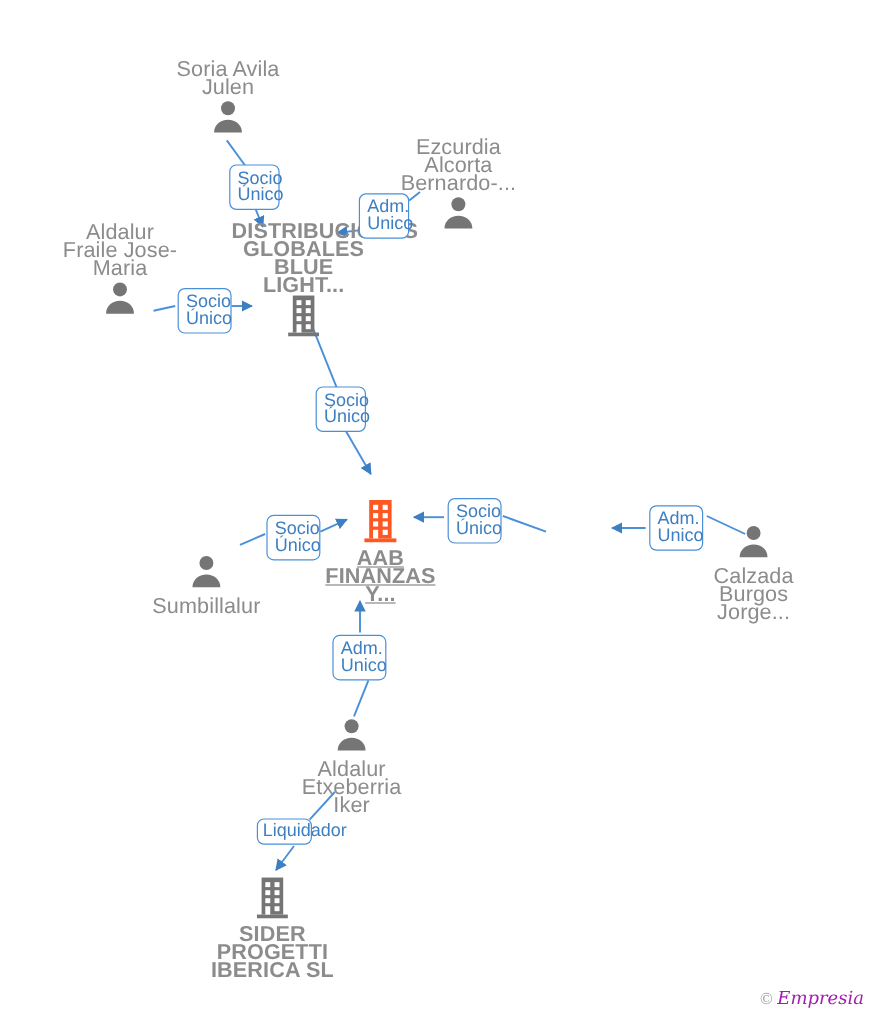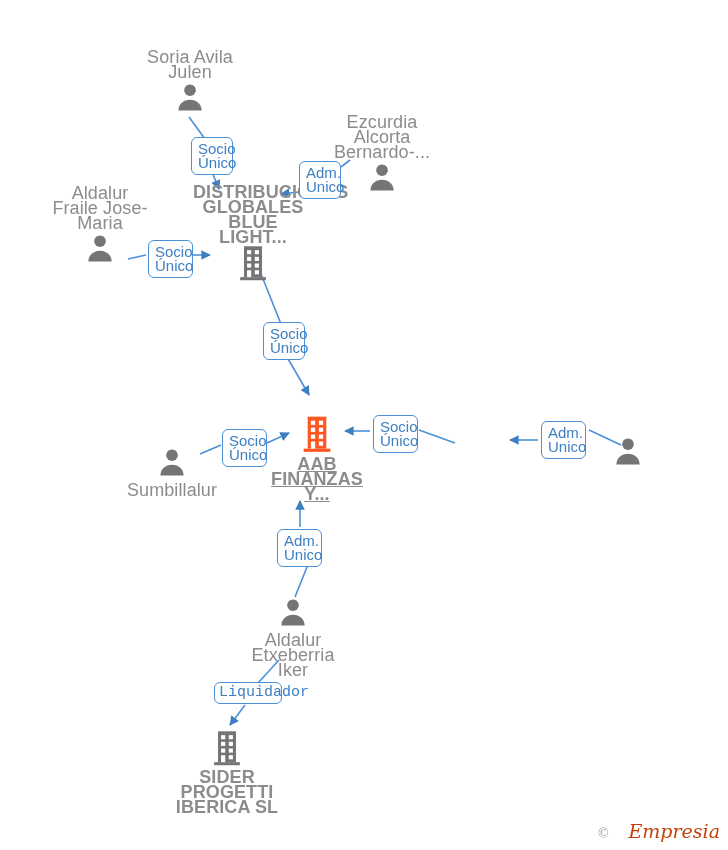--- a/index.html
+++ b/index.html
@@ -65,25 +65,24 @@
   .watermark {
     position: absolute;
     right: 8px;
     bottom: 8px;
     font-size: 15px;
     color: #8c8c8c;
     font-family: "Liberation Serif", serif;
     white-space: nowrap;
   }
   .watermark .mark {
-    color: #c2410c;
+    color: #a21caf;
     font-style: italic;
-    font-size: 19px;
+    font-size: 15px;
     font-family: "DejaVu Serif", serif;
-    margin-left: 16px;
   }
   .watermark .cmark {
     color: #9a9a9a;
     font-size: 14px;
   }
 </style>
 </head>
 <body>
 
 <div id="canvas">
@@ -173,21 +172,21 @@
         <rect x="7.4" y="9.2" width="3.2" height="3.2" fill="#fff"></rect>
           <rect x="13.4" y="9.2" width="3.2" height="3.2" fill="#fff"></rect>
         <rect x="7.4" y="14.4" width="3.2" height="3.2" fill="#fff"></rect>
           <rect x="13.4" y="14.4" width="3.2" height="3.2" fill="#fff"></rect>
         <rect x="7.4" y="19.6" width="3.2" height="5.4" fill="#fff"></rect>
           <rect x="13.4" y="19.6" width="3.2" height="3.2" fill="#fff"></rect>
       </svg>
     </span>
   </div>
 
-  <div class="node person" style="left:172px; top:445px;">
+  <div class="node person" style="left:172px; top:459px;">
     <span class="glyph">
       <svg width="34" height="34" viewBox="0 0 24 24">
           <circle cx="12" cy="7.2" r="4.1" fill="#757575"></circle>
           <path d="M3.8 21.5c0-4.6 3.7-7.6 8.2-7.6s8.2 3 8.2 7.6z" fill="#757575"></path>
         </svg>
     </span>
     <span class="caption" style="white-space: pre-line;">Sumbillalur</span>
   </div>
 
   <div class="node focus" style="left:317px; top:415px;">
@@ -211,20 +210,23 @@
   </div>
 
 
   <div class="node person" style="left:628px; top:434px;">
     <span class="glyph">
       <svg width="34" height="34" viewBox="0 0 24 24">
           <circle cx="12" cy="7.2" r="4.1" fill="#757575"></circle>
           <path d="M3.8 21.5c0-4.6 3.7-7.6 8.2-7.6s8.2 3 8.2 7.6z" fill="#757575"></path>
         </svg>
     </span>
+    <span class="caption" style="white-space: pre-line;">Calzada
+Burgos
+Jorge...</span>
   </div>
 
   <div class="node person" style="left:293px; top:595px;">
     <span class="glyph">
       <svg width="34" height="34" viewBox="0 0 24 24">
           <circle cx="12" cy="7.2" r="4.1" fill="#757575"></circle>
           <path d="M3.8 21.5c0-4.6 3.7-7.6 8.2-7.6s8.2 3 8.2 7.6z" fill="#757575"></path>
         </svg>
     </span>
     <span class="caption" style="white-space: pre-line;">Aldalur
@@ -261,20 +263,20 @@
   <div class="rel" style="left: 263px; top: 322px; width: 42px; white-space: pre-line;">Socio
 Único</div>
   <div class="rel" style="left: 222px; top: 429px; width: 45px; white-space: pre-line;">Socio
 Único</div>
   <div class="rel" style="left: 373px; top: 415px; width: 45px; white-space: pre-line;">Socio
 Único</div>
   <div class="rel" style="left: 541px; top: 421px; width: 45px; white-space: pre-line;">Adm.
 Unico</div>
   <div class="rel" style="left: 277px; top: 529px; width: 45px; white-space: pre-line;">Adm.
 Unico</div>
-  <div class="rel" style="left: 214px; top: 682px; width: 68px; padding: 3px 4px; white-space: pre-line; font-family: Liberation Mono, monospace;">Liquidador</div>
+  <div class="rel" style="left: 214px; top: 682px; width: 46px; padding: 3px 4px; white-space: pre-line;">Liquidador</div>
 
   <div class="watermark">
     <span class="cmark">©</span>
     <span class="mark">Empresia</span>
   </div>
 
 </div>
 
 </body></html>

